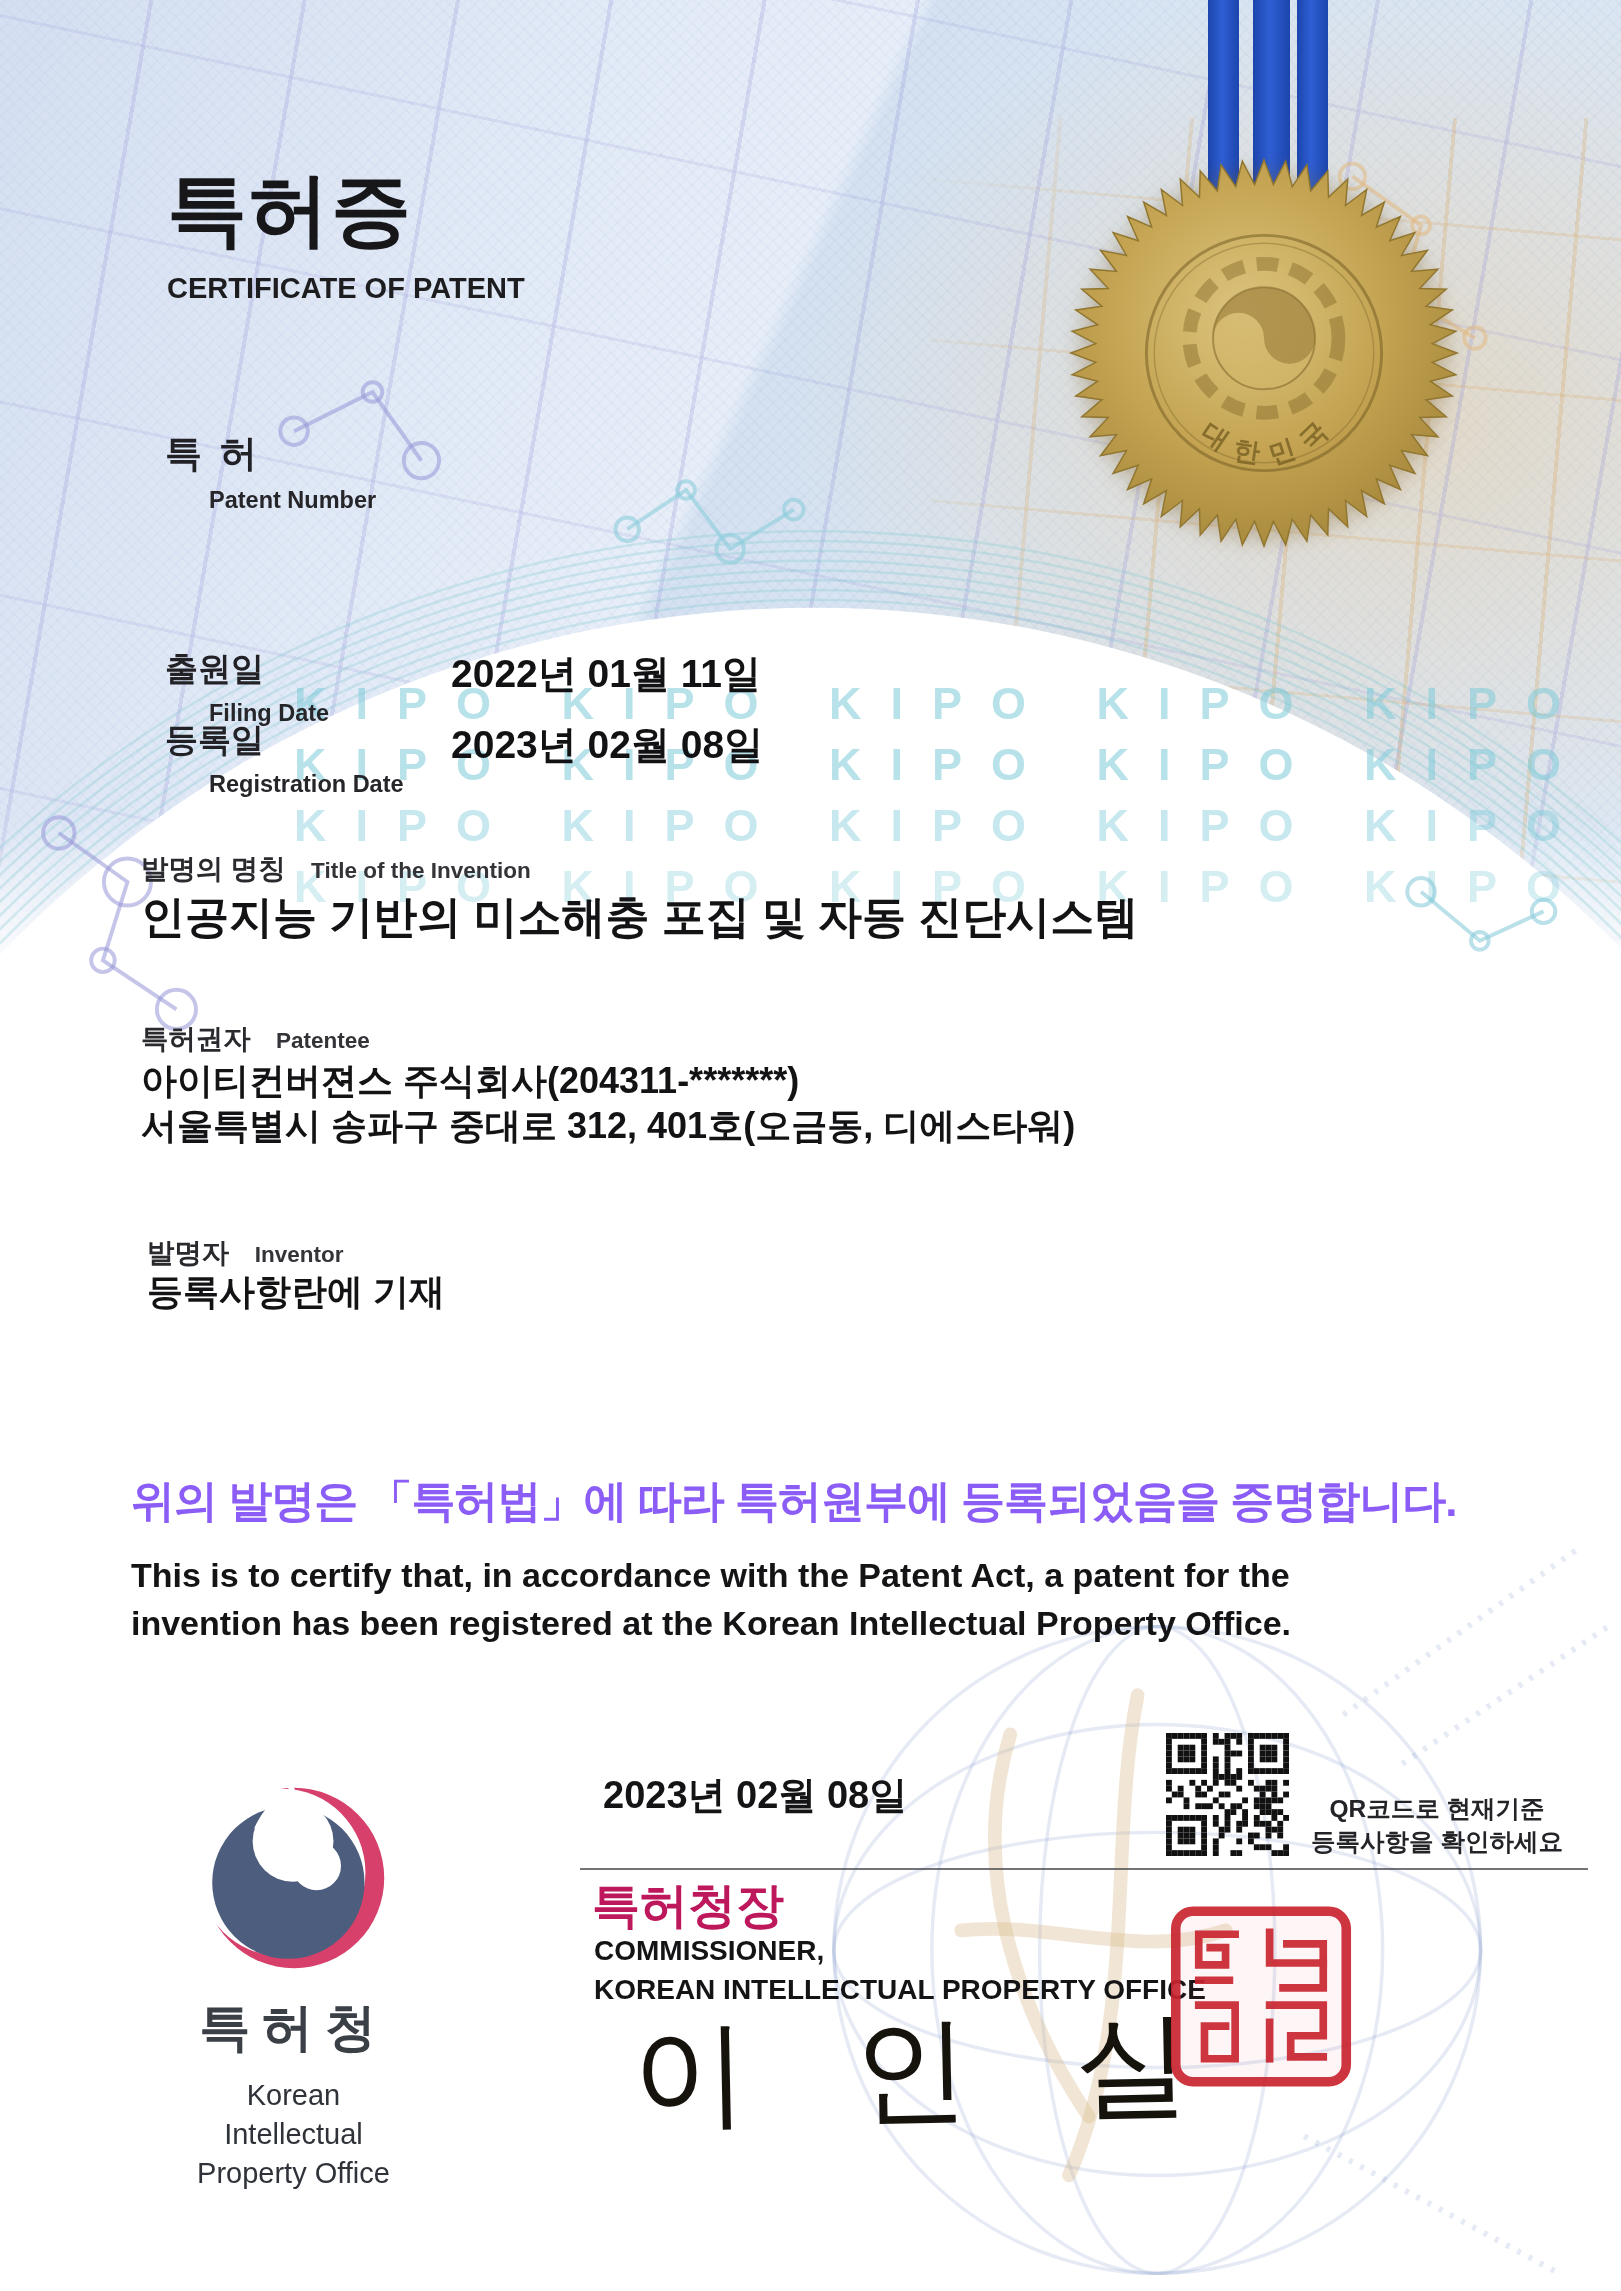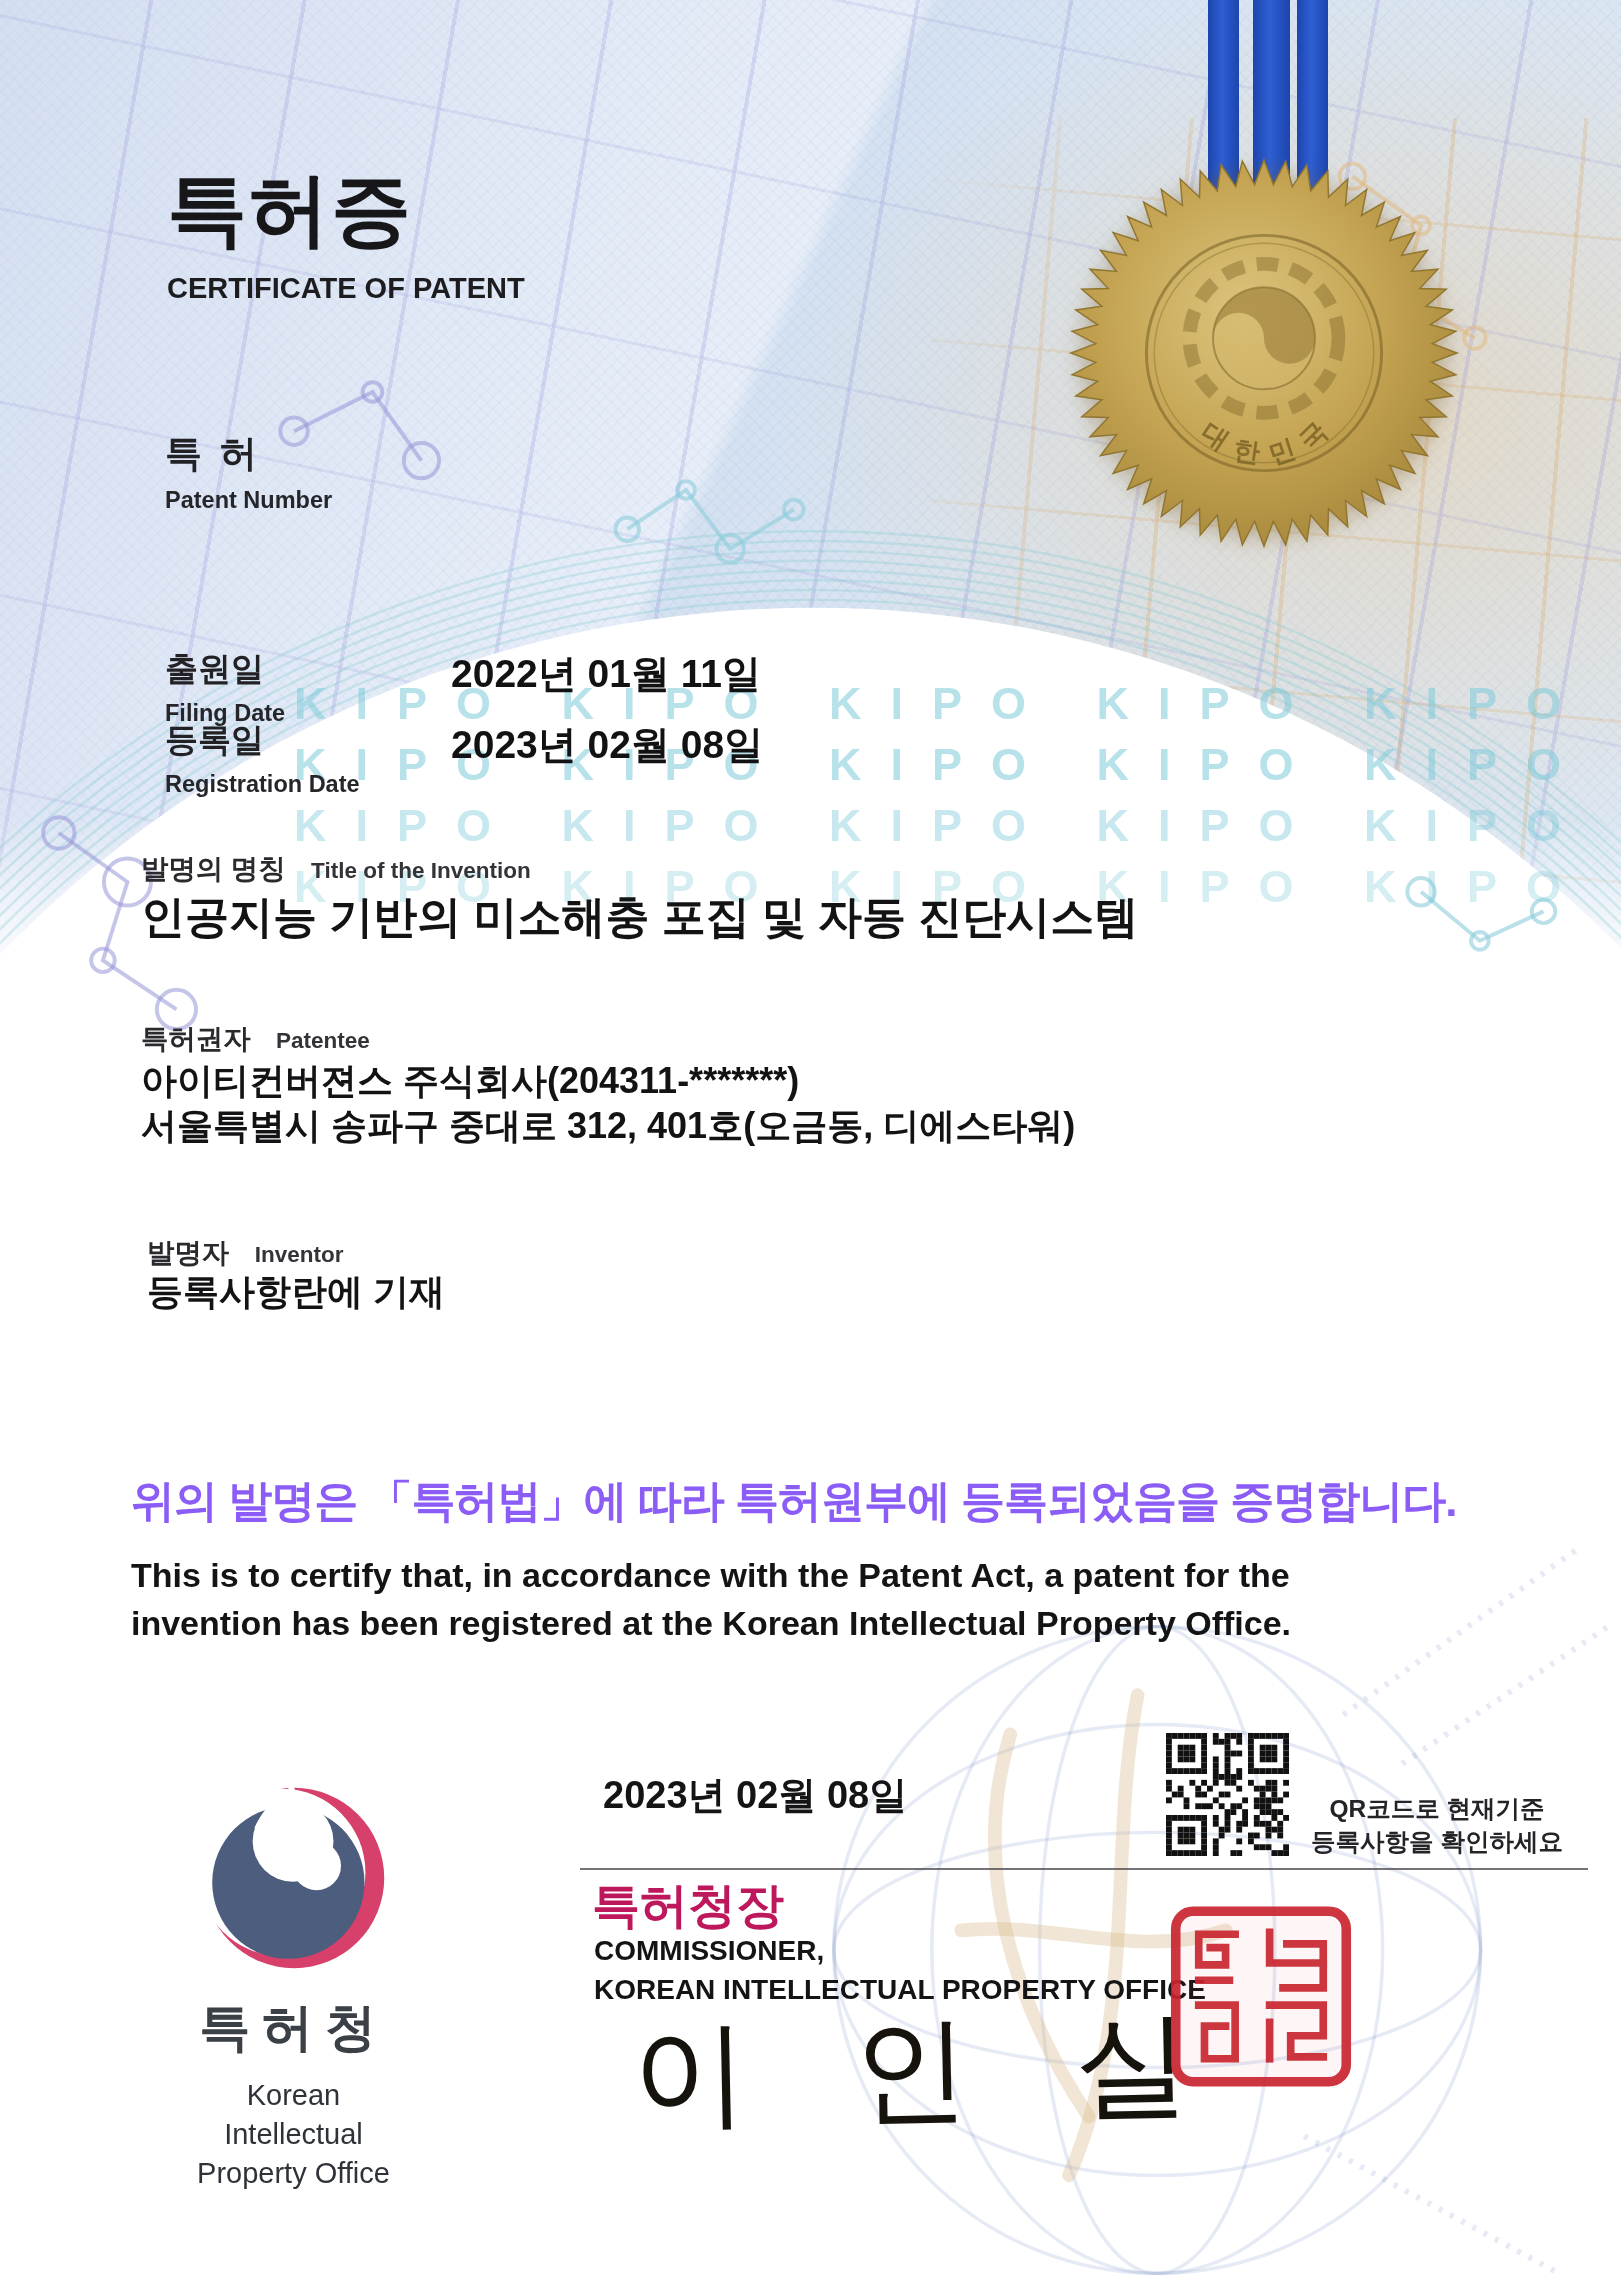--- a/index.html
+++ b/index.html
@@ -43,21 +43,21 @@
   }
   
   .ribbon{left:1208px;top:0;width:121px;height:353px;}
   .ribbon .stripe{position:absolute;top:0;height:100%;
     background:linear-gradient(90deg,#1c45ad,#2f5fd4 45%,#1c45ad);}
   
   .title-ko{left:167px;top:157px;font-size:80px;font-weight:800;letter-spacing:2px;color:#17171a;}
   .title-en{left:167px;top:272px;font-size:29px;font-weight:700;letter-spacing:0px;color:#1d1d20;}
   .field-row{left:165px;width:1176px;height:118px;}
   .f-label{font-size:33px;font-weight:700;color:#222226;}
-  .f-label-en{font-size:23.5px;font-weight:700;color:#26262a;margin-top:7.8px;}
+  .f-label-en{font-size:23.5px;font-weight:700;color:#26262a;margin-top:7.8px;margin-left:44px;}
   .f-value{position:absolute;left:286px;top:0;font-size:39px;font-weight:700;color:#121214;white-space:nowrap;}
   .sec-label{font-size:27.4px;font-weight:700;color:#2a2a2e;}
   .sec-label .en{font-size:22.5px;font-weight:600;margin-left:25.5px;color:#333338;}
   .big-line{font-size:36px;font-weight:700;color:#131315;white-space:nowrap;}
   .statement-ko{left:131px;top:1472px;font-size:44px;font-weight:800;color:#8b5cf6;white-space:nowrap;letter-spacing:-1px;}
   .statement-en{left:131px;font-size:34px;font-weight:700;color:#141416;white-space:nowrap;}
   .issue-date{left:603px;top:1770px;font-size:38px;font-weight:600;color:#141416;}
   .rule{left:580px;top:1868px;width:1008px;height:2px;background:rgba(70,70,75,.75);}
   .comm-ko{left:592px;top:1874px;font-size:48px;font-weight:800;color:#be185d;}
   .comm-en{left:594px;font-size:28px;font-weight:700;color:#141416;white-space:nowrap;}

